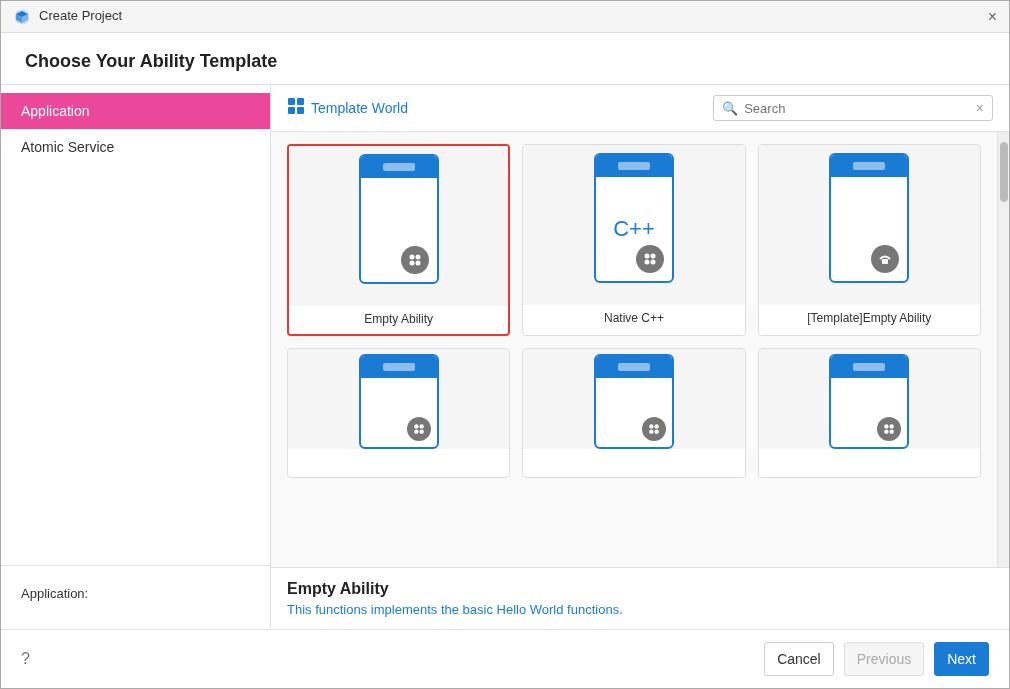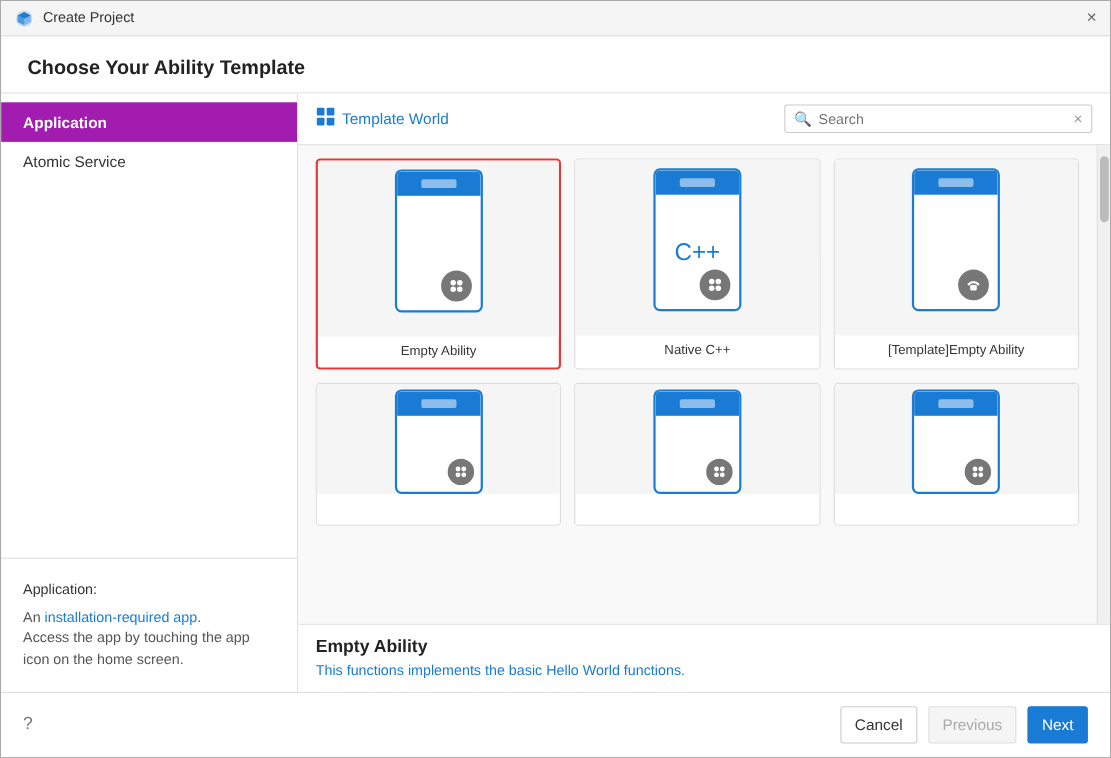--- a/index.html
+++ b/index.html
@@ -69,23 +69,23 @@
       flex-direction: column;
       padding-top: 8px;
     }
     .sidebar-item {
       padding: 10px 20px;
       cursor: pointer;
       font-size: 14px;
       color: #333;
     }
     .sidebar-item.active {
-      background: #a21caf;
+      background: #ec4899;
       color: #fff;
-      font-weight: 700;
+      font-weight: 400;
     }
     .sidebar-description {
       padding: 20px;
       margin-top: auto;
       font-size: 13px;
       color: #333;
       border-top: 1px solid #e0e0e0;
     }
     .sidebar-description .desc-title {
       font-size: 13px;
@@ -340,24 +340,20 @@
     <h2 class="dialog-title">Choose Your Ability Template</h2>
   </div>
 
   <div class="dialog-body">
 
     <div class="sidebar">
       <div class="sidebar-item active">Application</div>
       <div class="sidebar-item">Atomic Service</div>
       <div class="sidebar-description">
         <div class="desc-title">Application:</div>
-        <div class="desc-text">
-          An <span style="color:#1a7bd4">installation-required app</span>.<br>
-          Access the app by touching the app icon on the home screen.
-        </div>
       </div>
     </div>
 
     <div class="main-content">
 
       <div class="main-toolbar">
         <button class="template-market-btn">
           <span class="template-market-icon">
             <svg width="18" height="18" viewBox="0 0 18 18" fill="none">
               <rect x="1" y="1" width="7" height="7" rx="1" fill="#1a7bd4"></rect>

